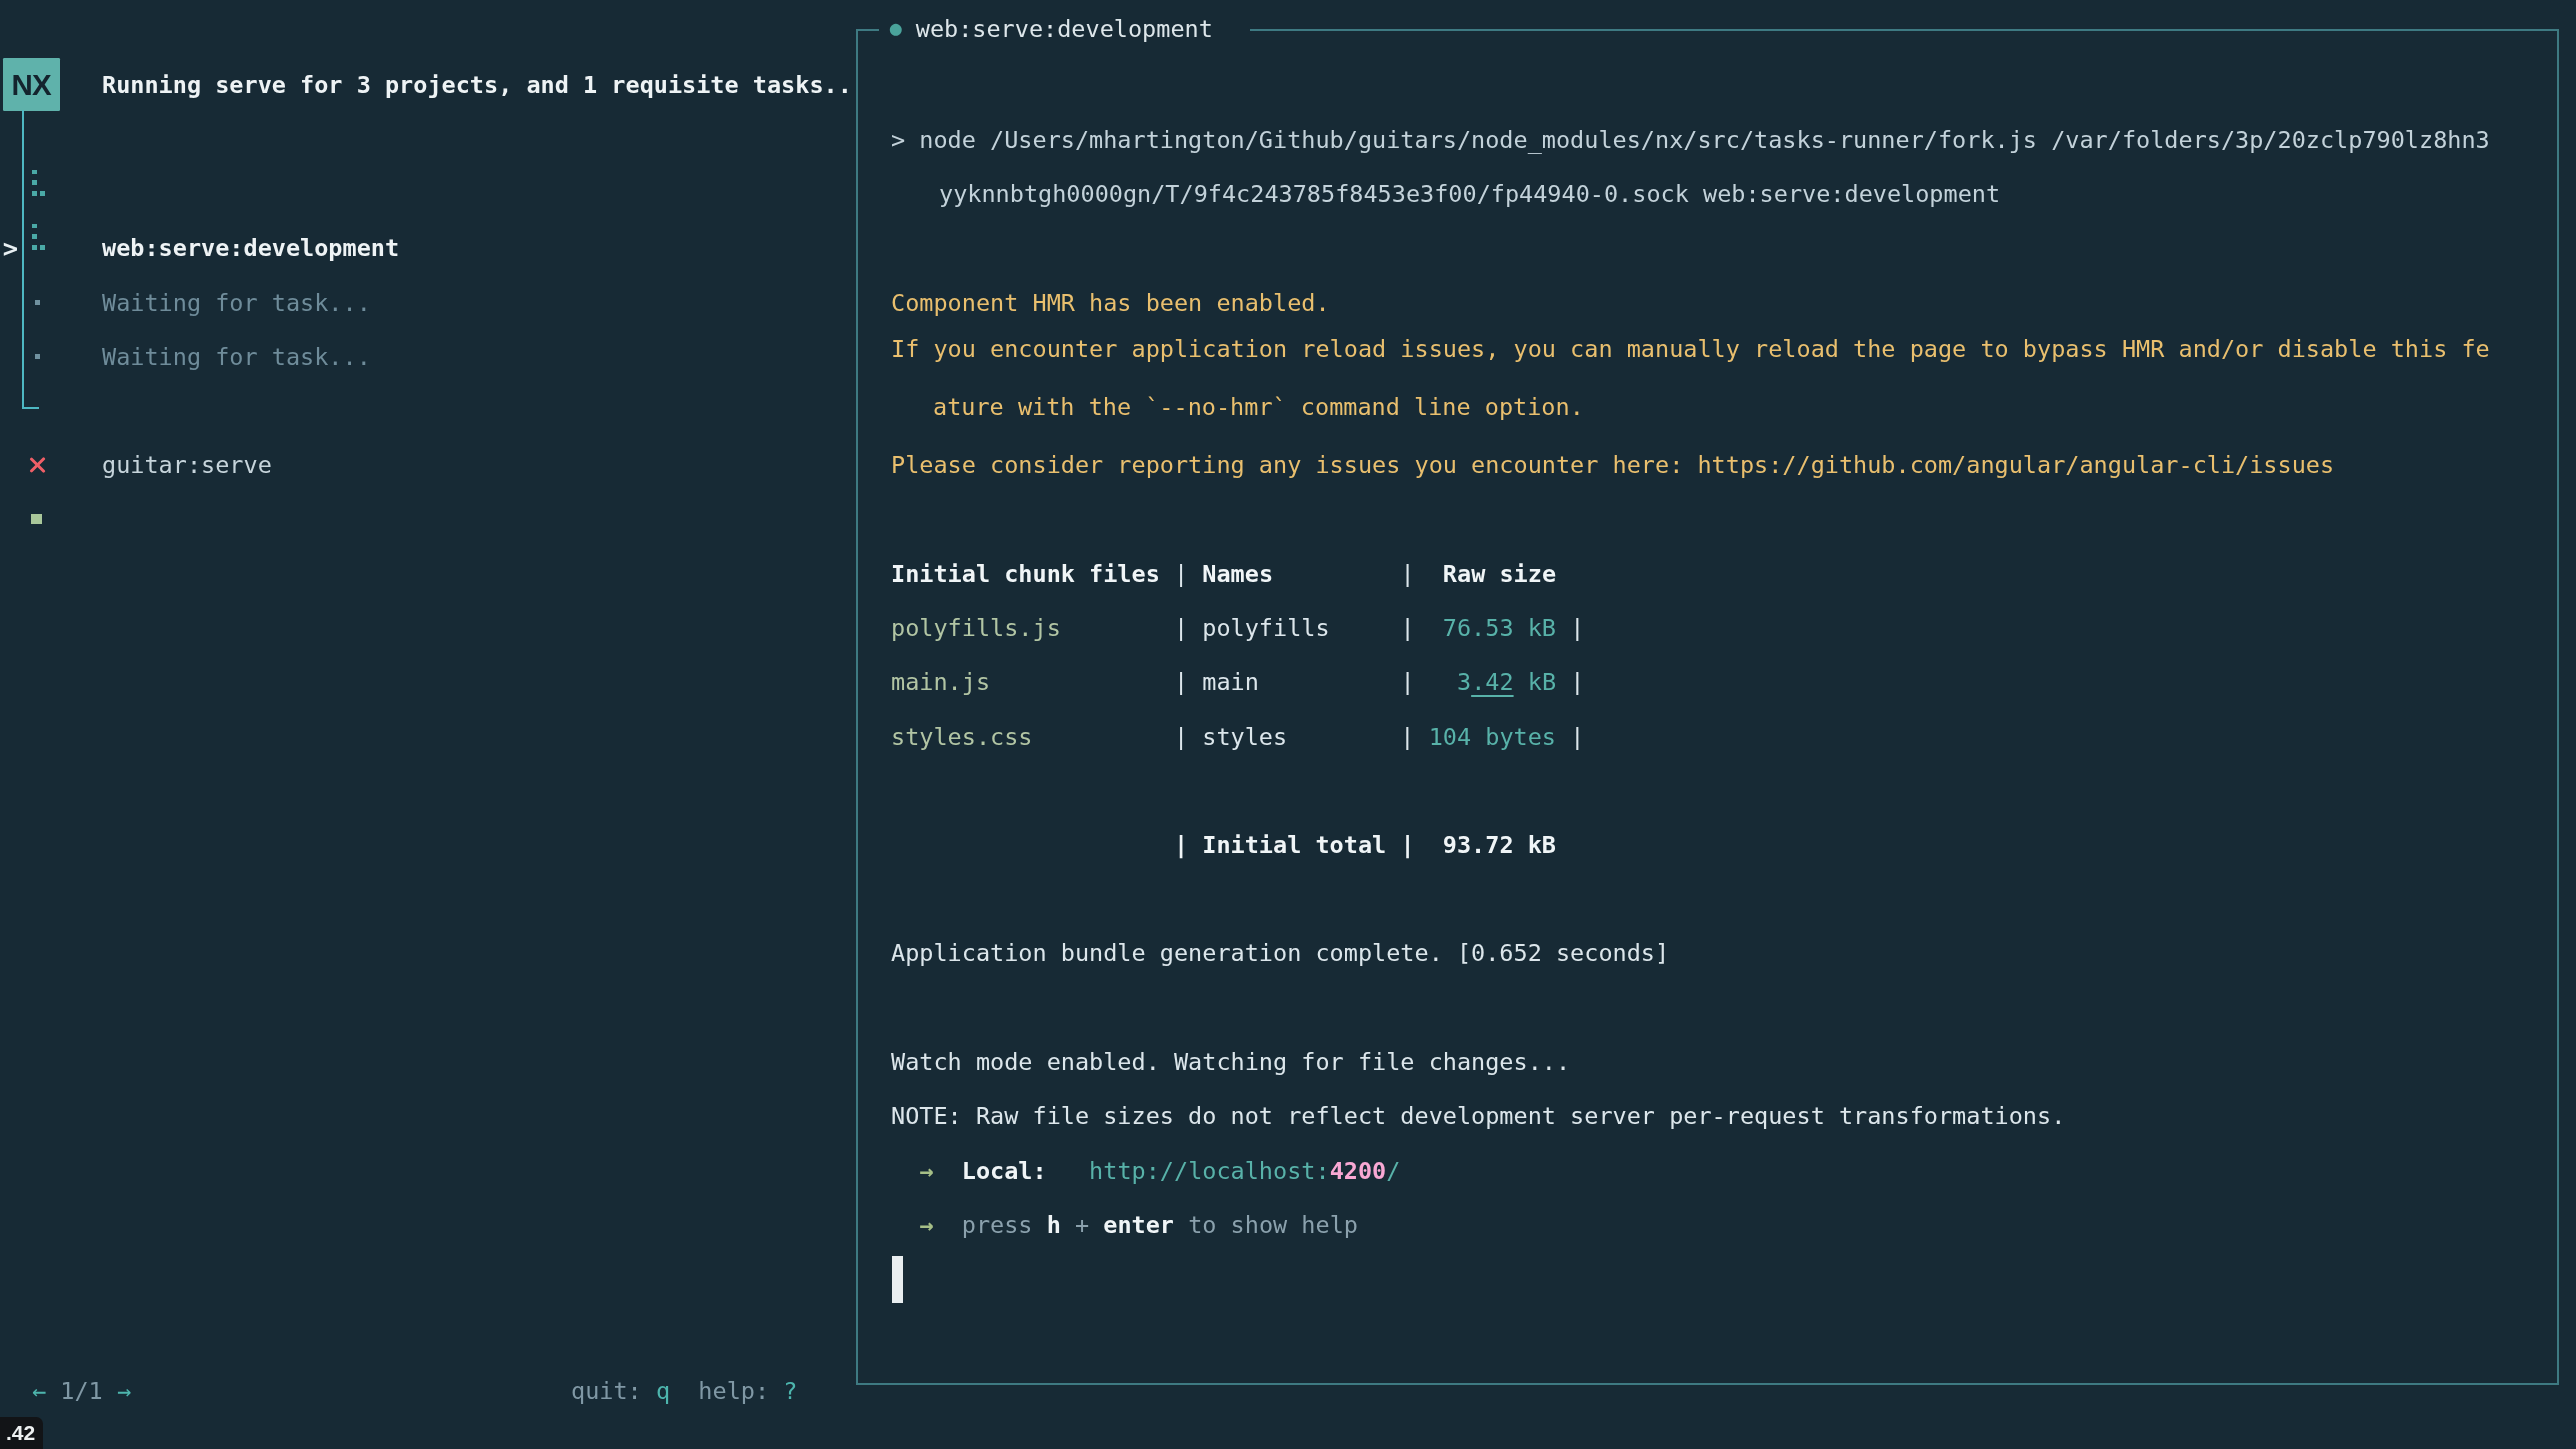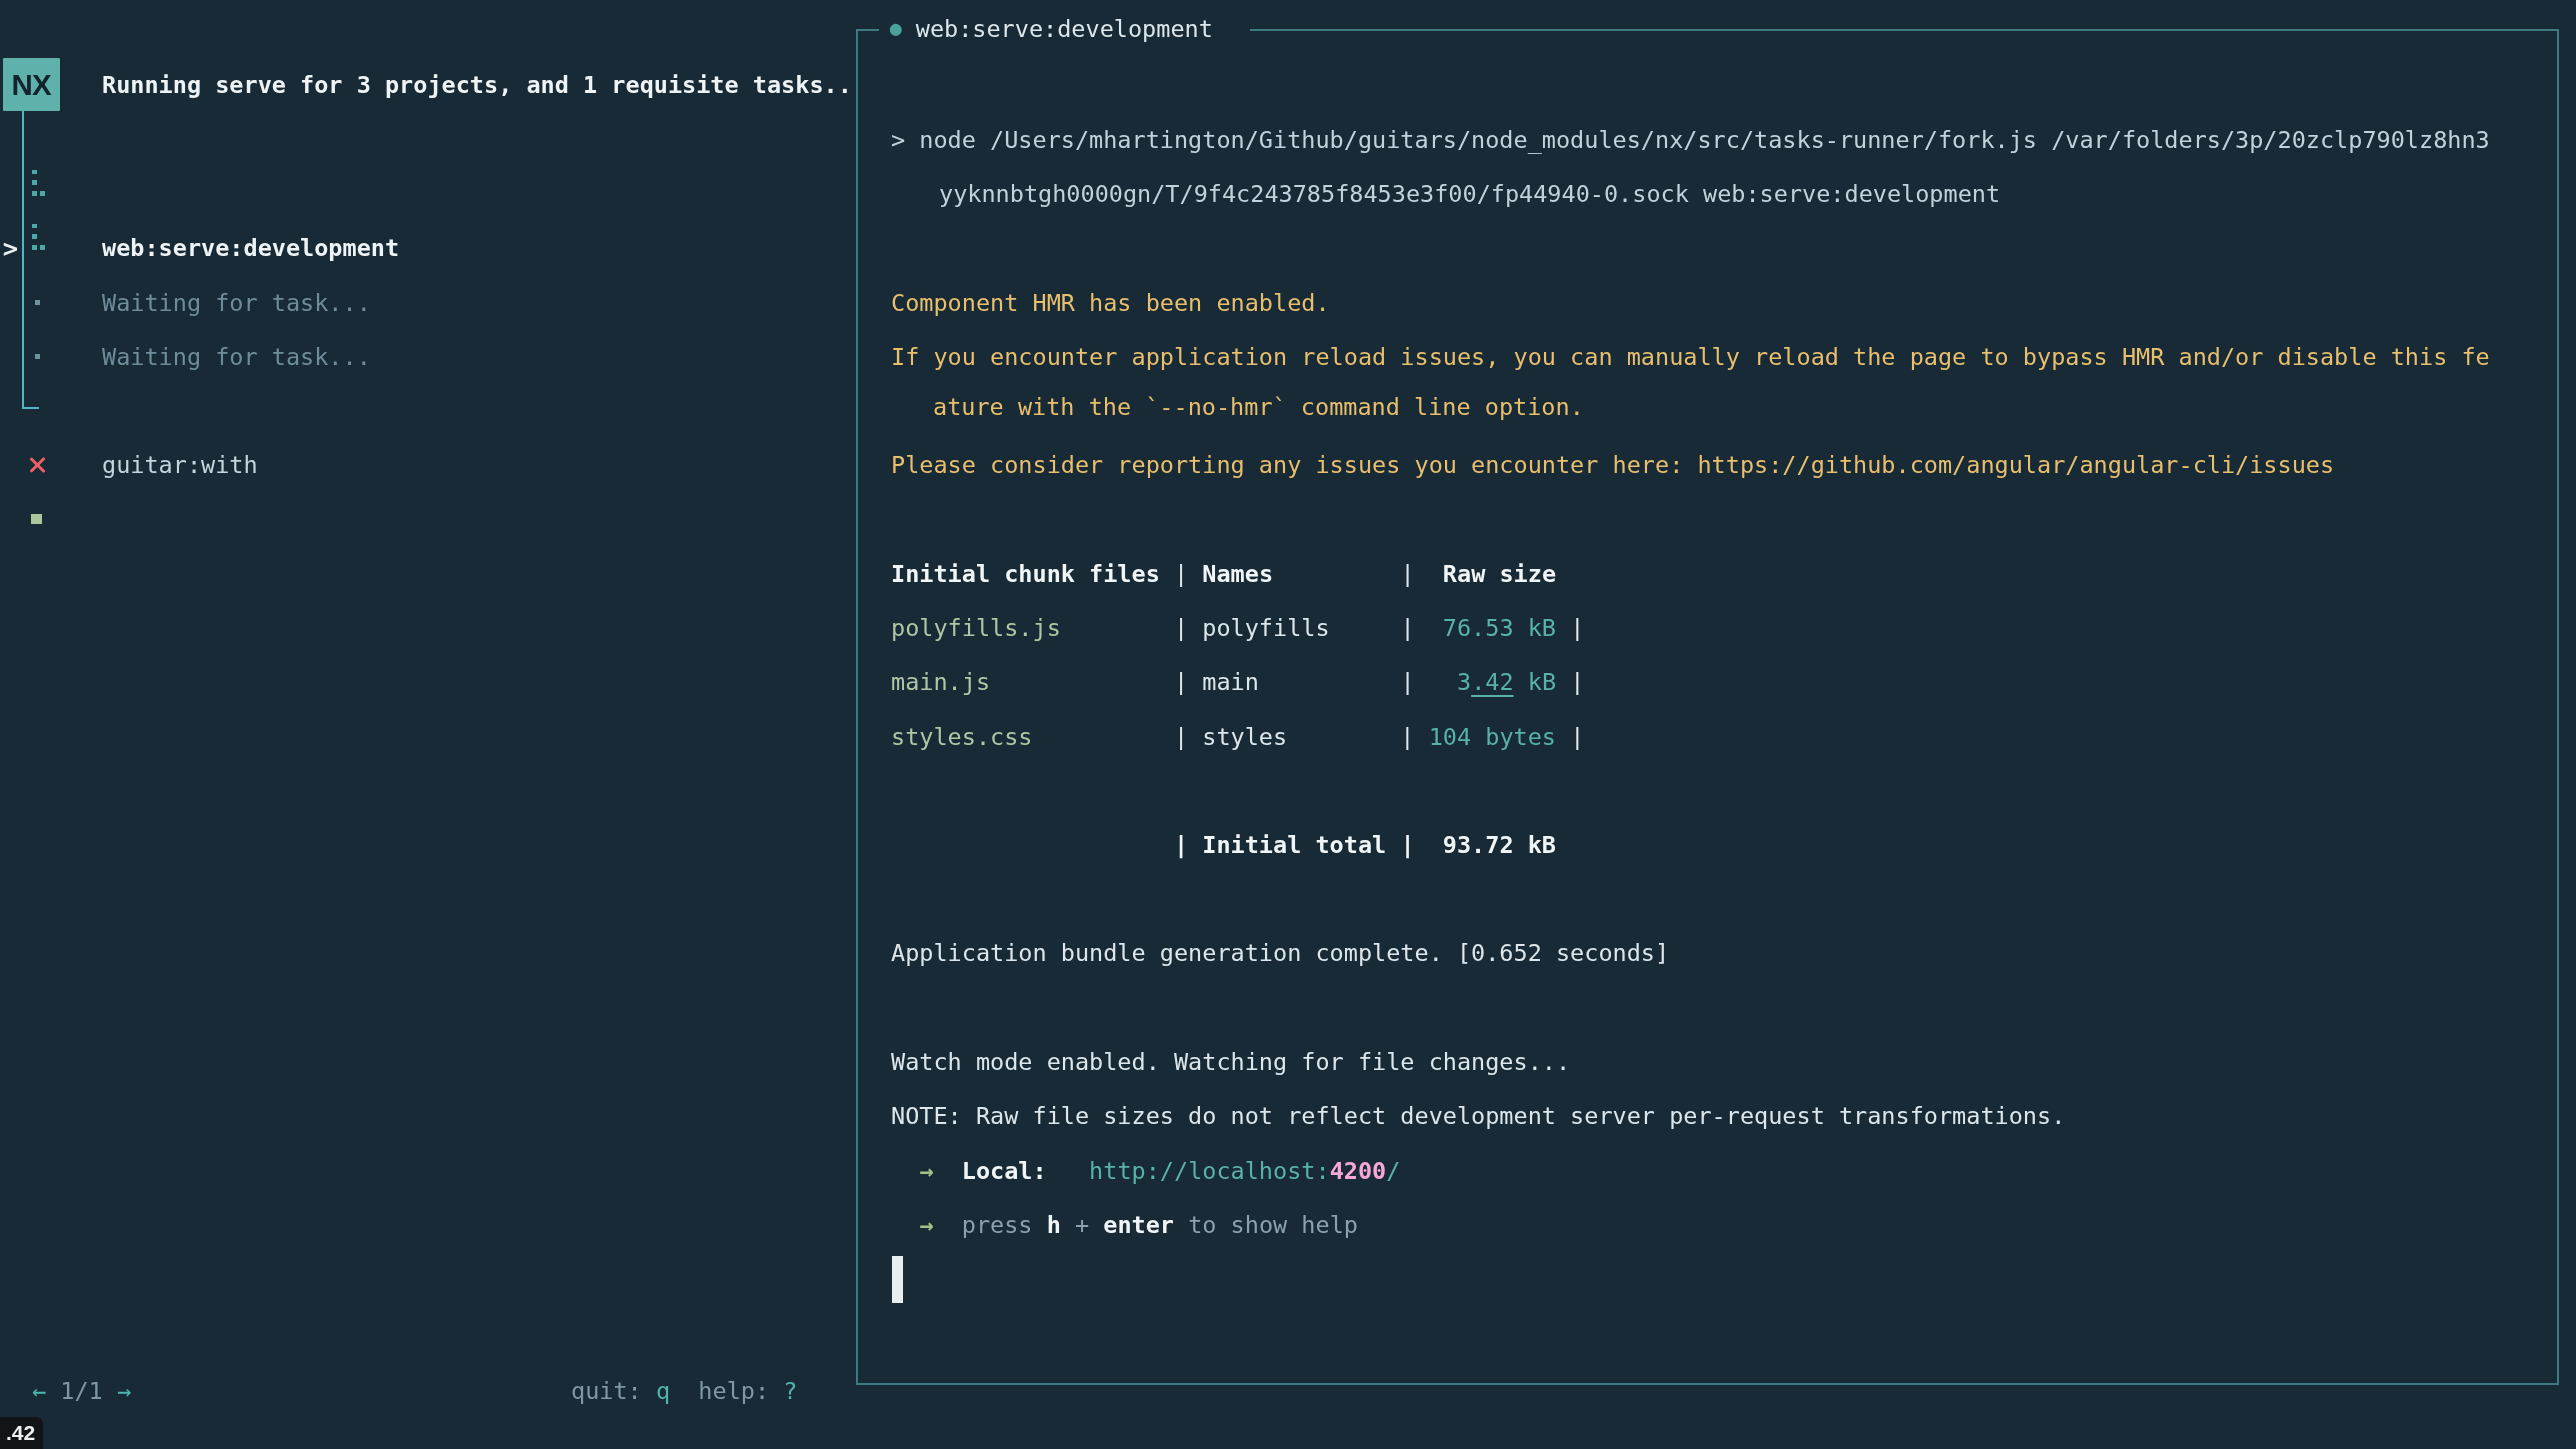--- a/index.html
+++ b/index.html
@@ -109,21 +109,21 @@
     <div class="task-row" style="top: 276px;">
       <span class="wdot"></span>
       <span class="lbl-dim">Waiting for task...</span>
     </div>
     <div class="task-row" style="top: 330px;">
       <span class="wdot"></span>
       <span class="lbl-dim">Waiting for task...</span>
     </div>
     <div class="task-row" style="top: 438px;">
       <span class="xmark"></span>
-      <span class="lbl">guitar:with</span>
+      <span class="lbl">guitar:serve</span>
     </div>
     <div class="task-row" style="top: 492px;">
       <span class="sq"></span>
     </div>
   </div>
 
 <div class="pager"><span class="c-teal">←</span><span class="c-bargray"> </span><span class="c-bargray">1/1</span><span class="c-bargray"> </span><span class="c-teal">→</span>
 </div>
 <div class="hints"><span class="c-bargray">quit: </span><span class="c-teal">q</span><span class="c-bargray">  help: </span><span class="c-teal">?</span>
 </div>
@@ -131,21 +131,21 @@
 
 <div class="panel-box"></div>
 <div class="panel-title">
     <span class="dot">●</span>
     <span class="ttl">web:serve:development</span>
 </div>
 <div id="terminal-output">
     <div class="tline" style="top: 113px;"><span class="c-cmd">&gt; node /Users/mhartington/Github/guitars/node_modules/nx/src/tasks-runner/fork.js /var/folders/3p/20zclp790lz8hn3</span></div>
     <div class="tline" style="top: 167px; margin-left: 48px;"><span class="c-cmd">yyknnbtgh0000gn/T/9f4c243785f8453e3f00/fp44940-0.sock web:serve:development</span></div>
     <div class="tline" style="top: 276px;"><span class="c-y">Component HMR has been enabled.</span></div>
-    <div class="tline" style="top: 330px;"><span class="c-y">If you encounter application reload issues, you can manually reload the page to bypass HMR and/or disable this fe</span></div>
+    <div class="tline" style="top: 322px;"><span class="c-y">If you encounter application reload issues, you can manually reload the page to bypass HMR and/or disable this fe</span></div>
     <div class="tline" style="top: 380px; margin-left: 42px;"><span class="c-y">ature with the `--no-hmr` command line option.</span></div>
     <div class="tline" style="top: 438px;"><span class="c-y">Please consider reporting any issues you encounter here: https://github.com/angular/angular-cli/issues</span></div>
     <div class="tline" style="top: 547px;"><span class="c-b">Initial chunk files</span><span class="c-w"> </span><span class="c-w">|</span><span class="c-w"> </span><span class="c-b">Names</span><span class="c-w">         </span><span class="c-w">|</span><span class="c-w">  </span><span class="c-b">Raw size</span></div>
     <div class="tline" style="top: 601px;"><span class="c-g">polyfills.js</span><span class="c-w">        </span><span class="c-w">|</span><span class="c-w"> </span><span class="c-w">polyfills</span><span class="c-w">     </span><span class="c-w">|</span><span class="c-w">  </span><span class="c-t">76.53 kB</span><span class="c-w"> </span><span class="c-w">|</span></div>
     <div class="tline" style="top: 655px;"><span class="c-g">main.js</span><span class="c-w">             </span><span class="c-w">|</span><span class="c-w"> </span><span class="c-w">main</span><span class="c-w">          </span><span class="c-w">|</span><span class="c-w">   </span><span class="c-t">3</span><span class="c-u">.42</span><span class="c-t"> kB</span><span class="c-w"> </span><span class="c-w">|</span></div>
     <div class="tline" style="top: 710px;"><span class="c-g">styles.css</span><span class="c-w">          </span><span class="c-w">|</span><span class="c-w"> </span><span class="c-w">styles</span><span class="c-w">        </span><span class="c-w">|</span><span class="c-w"> </span><span class="c-t">104 bytes</span><span class="c-w"> </span><span class="c-w">|</span></div>
     <div class="tline" style="top: 818px;"><span class="c-w">                    </span><span class="c-b">|</span><span class="c-w"> </span><span class="c-b">Initial total</span><span class="c-w"> </span><span class="c-b">|</span><span class="c-w">  </span><span class="c-b">93.72 kB</span></div>
     <div class="tline" style="top: 926px;"><span class="c-w">Application bundle generation complete. [0.652 seconds]</span></div>
     <div class="tline" style="top: 1035px;"><span class="c-w">Watch mode enabled. Watching for file changes...</span></div>
     <div class="tline" style="top: 1089px;"><span class="c-w">NOTE: Raw file sizes do not reflect development server per-request transformations.</span></div>

